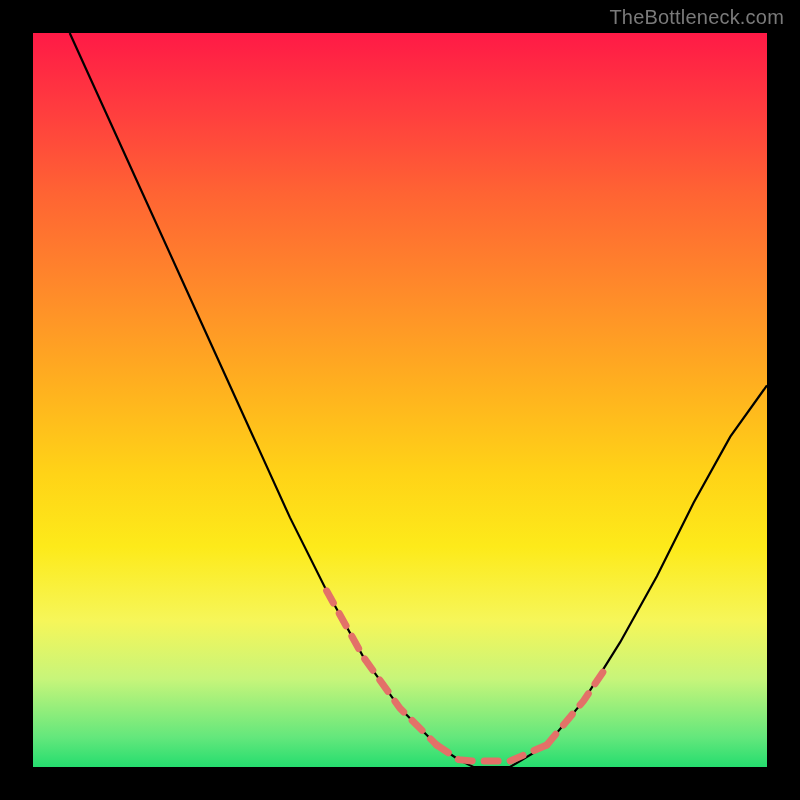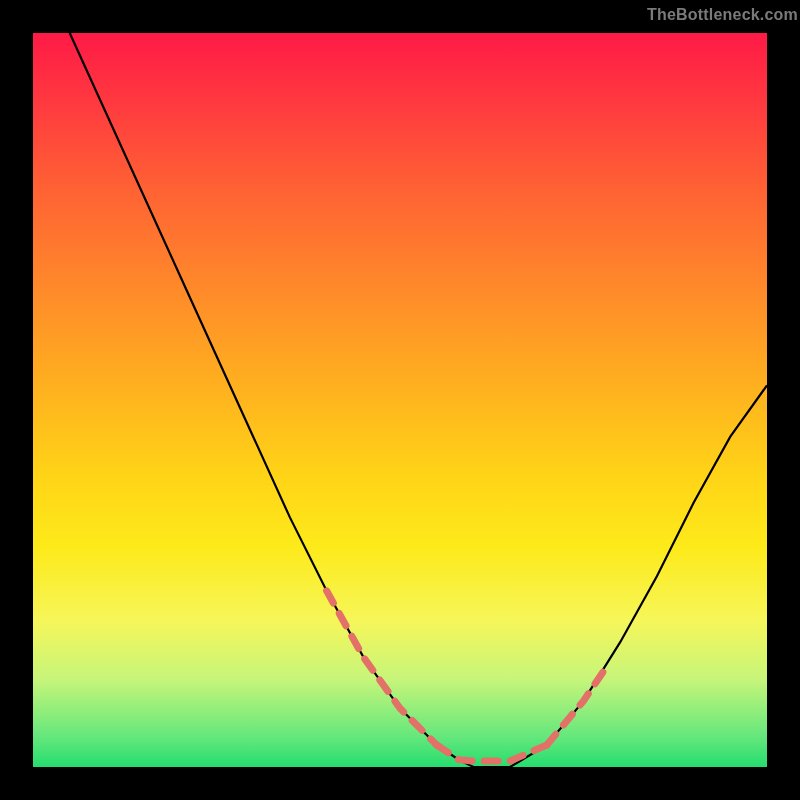--- a/index.html
+++ b/index.html
@@ -35,24 +35,24 @@
       #fdea1a 70%,
       #f6f659 80%,
       #c7f57a 88%,
       #63e77c 96%,
       #25dd6e 100%
     );
   }
   .watermark {
     position: absolute;
     top: 6px;
-    right: 2px;
+    right: 16px;
     font-family: Arial, Helvetica, sans-serif;
-    font-size: 16px;
-    font-weight: bold;
+    font-size: 20px;
+    font-weight: normal;
     color: #7a7a7a;
     letter-spacing: 0.2px;
     user-select: none;
   }
   svg.curve {
     position: absolute;
     left: 0;
     top: 0;
     width: 734px;
     height: 734px;

